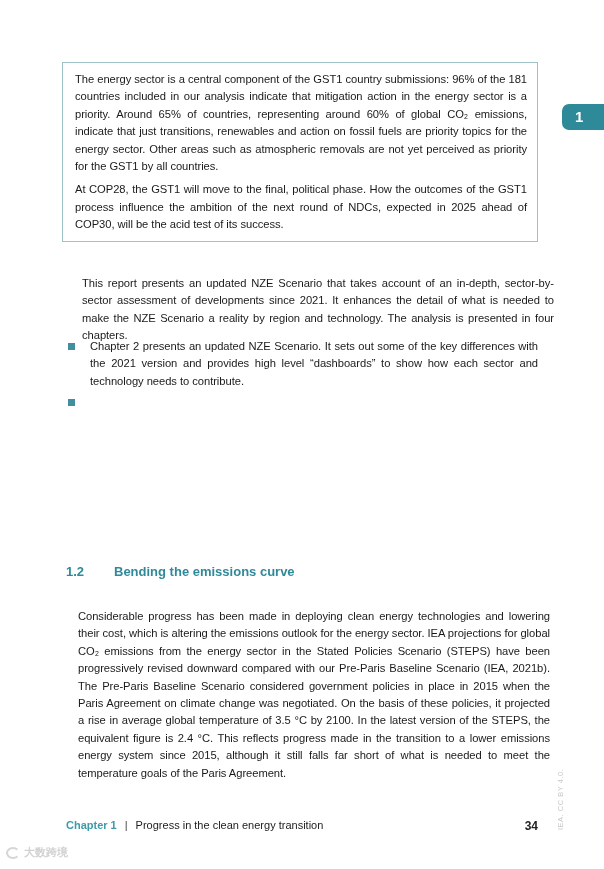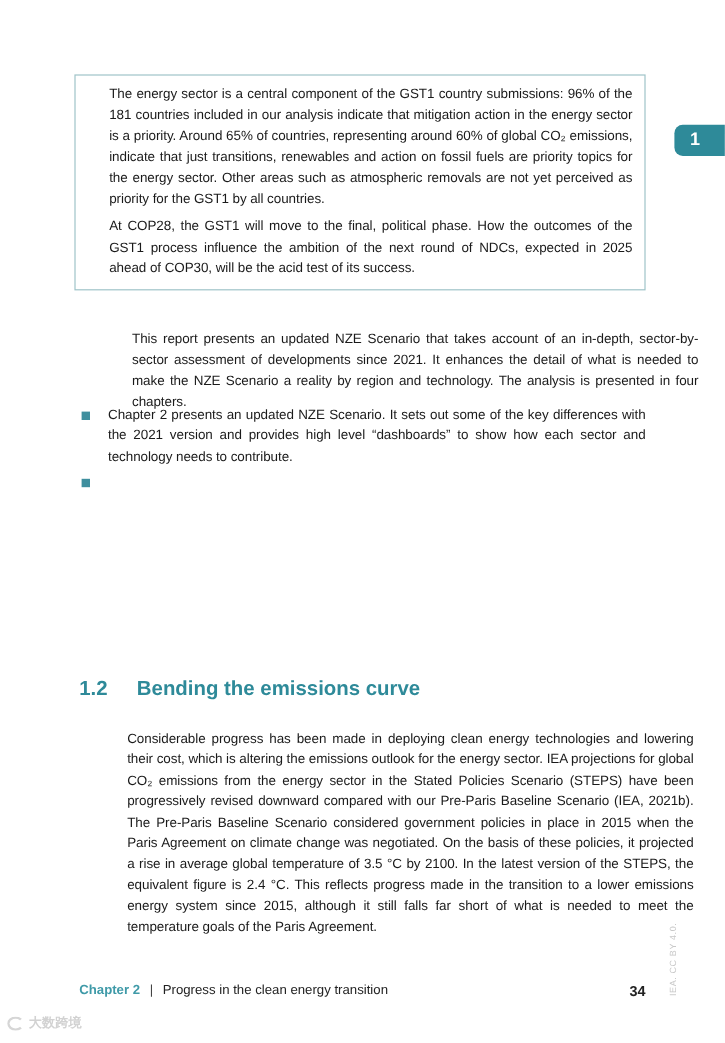--- a/index.html
+++ b/index.html
@@ -9,35 +9,34 @@
   }
   .page { position: absolute; left: 0; top: 0; width: 604px; height: 869px; }
   .box {
     position: absolute; left: 62px; top: 62px; width: 476px; height: 180px;
     border: 1px solid #9fc3c8; box-sizing: border-box; padding: 8px 10px 0 12px;
   }
   .box p { margin: 0 0 6px 0; }
   .txt {
     font-size: 11.2px; line-height: 17.4px; text-align: justify; text-align-last: left;
     letter-spacing: -0.05px;
-    padding-left: 28px;
   }
   .tab {
     position: absolute; left: 562px; top: 104px; width: 42px; height: 26px;
     background: #2e8a99; border-radius: 7px 0 0 7px; color: #fff;
     font-weight: bold; font-size: 15px; line-height: 26px; text-indent: 13px;
   }
   .intro { position: absolute; left: 66px; top: 259px; width: 472px; margin: 16px; }
   .bullets { position: absolute; left: 66px; top: 338px; width: 472px; margin: 0; padding: 0; list-style: none; }
   .bullets li { position: relative; padding-left: 24px; margin-bottom: 4px; }
   .bullet-marker {
     position: absolute; left: 2px; top: 5px; width: 7px; height: 7px; background: #3f8f9e;
   }
   .h2 {
-    position: absolute; left: 66px; top: 564px; font-size: 17px; font-weight: bold; color: #2e8a99;
+    position: absolute; left: 66px; top: 564px; font-size: 13px; font-weight: bold; color: #2e8a99;
     white-space: nowrap;
   }
   .h2 .num { display: inline-block; width: 48px; }
   .para2 { position: absolute; left: 66px; top: 596px; width: 472px; margin: 12px; }
   .footer {
     position: absolute; left: 66px; top: 819px; width: 472px; font-size: 11px; color: #222;
   }
   .footer .ch { color: #3f9aa8; font-weight: bold; }
   .footer .sep { margin: 0 8px; color: #444; }
   .footer .pg { position: absolute; right: 0; top: 0; font-weight: bold; font-size: 12px; }
@@ -78,21 +77,21 @@
     </li>
   </ul>
 
   <div class="h2">
     <span class="num">1.2</span><span>Bending the emissions curve</span>
   </div>
 
   <p class="para2 txt">Considerable progress has been made in deploying clean energy technologies and lowering their cost, which is altering the emissions outlook for the energy sector. IEA projections for global CO₂ emissions from the energy sector in the Stated Policies Scenario (STEPS) have been progressively revised downward compared with our Pre-Paris Baseline Scenario (IEA, 2021b). The Pre-Paris Baseline Scenario considered government policies in place in 2015 when the Paris Agreement on climate change was negotiated. On the basis of these policies, it projected a rise in average global temperature of 3.5 °C by 2100. In the latest version of the STEPS, the equivalent figure is 2.4 °C. This reflects progress made in the transition to a lower emissions energy system since 2015, although it still falls far short of what is needed to meet the temperature goals of the Paris Agreement.</p>
 
   <div class="footer">
-    <span class="ch">Chapter 2</span><span class="sep">|</span><span>Progress in the clean energy transition</span>
+    <span class="ch">Chapter 1</span><span class="sep">|</span><span>Progress in the clean energy transition</span>
     <span class="pg">34</span>
   </div>
 
   <div class="license">IEA. CC BY 4.0.</div>
 
   <div class="watermark">
     <span class="wm-icon"></span><span>大数跨境</span>
   </div>
 </div>
 

